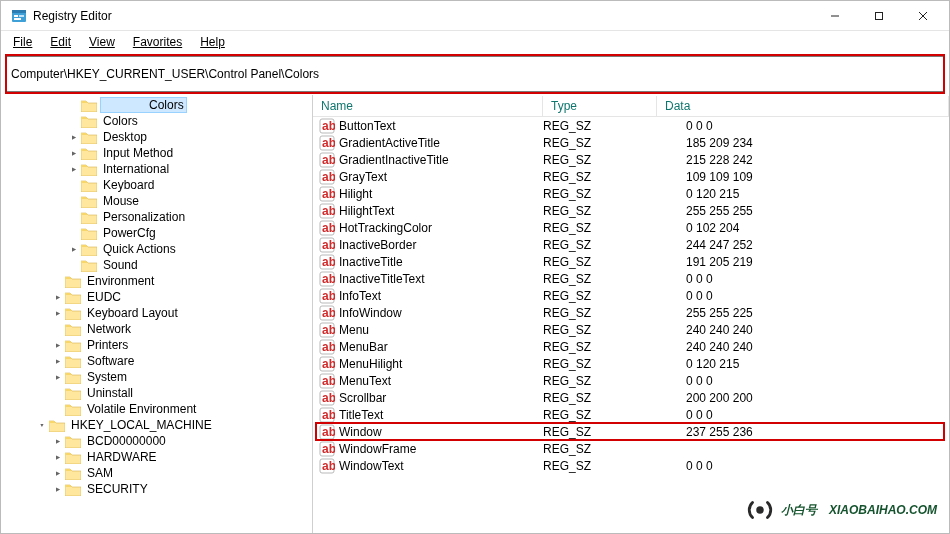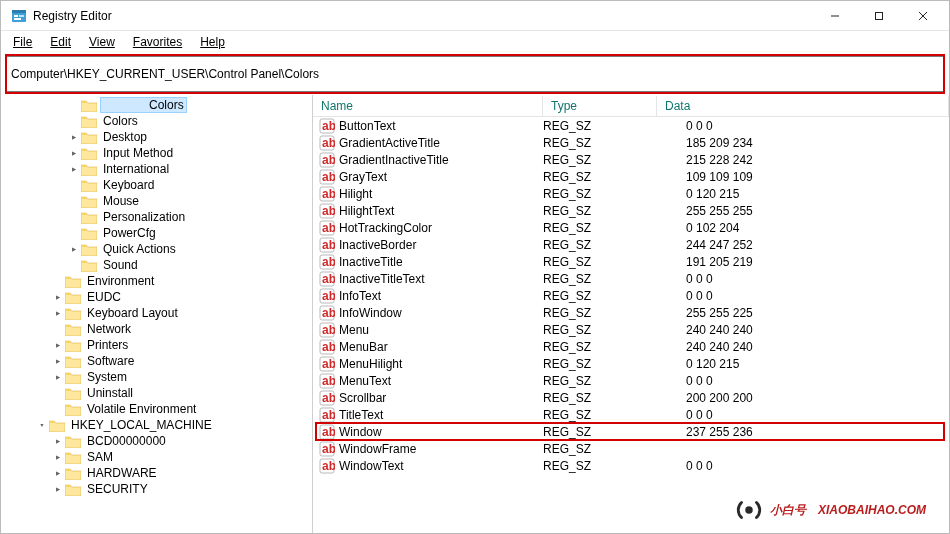--- a/index.html
+++ b/index.html
@@ -32,21 +32,21 @@
   .col-data { flex:1; }
   .list-body { flex:1; overflow:hidden; }
   .list-row { height: 17px; display:flex; align-items:center; position:relative; }
   .list-row .icon { width:16px; height:16px; margin: 0 4px 0 6px; flex-shrink:0; }
   .list-row .n { width: 204px; overflow:hidden; }
   .list-row .t { width: 114px; }
   .list-row .d { flex:1;margin-left:29px; }
   .list-row.highlight::before { content:""; position:absolute; left: 2px; right: 4px; top: -1px; bottom: -1px; border: 2px solid #d20000; pointer-events:none; }
   
   .ind { display:inline-block; }
-  .watermark { position:absolute; right:23px; bottom:8px; display:flex; align-items:center; gap:6px; font-weight:700; font-style:italic; color:#b91c1c; font-size:22px; pointer-events:none; }
+  .watermark { position:absolute; right:12px; bottom:8px; display:flex; align-items:center; gap:6px; font-weight:700; font-style:italic; color:#14532d; font-size:22px; pointer-events:none; }
   .watermark svg { width:30px; height:30px; }
 </style>
 </head>
 <body>
 
 <div class="window">
 
   <div class="titlebar">
     <span class="app-icon">
       <svg viewBox="0 0 16 16">
@@ -292,30 +292,30 @@
               </svg></span>
             <span class="lbl">BCD00000000</span>
           </div>
           <div class="tree-row">
             <span class="ind" style="width: 48px;"></span>
             <span class="twist" style="transform: scale(0.6);">▶</span>
             <span class="folder-icon"><svg viewBox="0 0 16 13">
                 <path d="M0 2 h5 l2 2 h9 v9 h-16 z" fill="#ffe79e" stroke="#d6b24a" stroke-width="0.6"></path>
                 <path d="M0 2 h5 l2 2 h-7 z" fill="#f7d66b"></path>
               </svg></span>
+            <span class="lbl">HARDWARE</span>
+          </div>
+          <div class="tree-row">
+            <span class="ind" style="width: 48px;"></span>
+            <span class="twist" style="transform: scale(0.6);">▶</span>
+            <span class="folder-icon"><svg viewBox="0 0 16 13">
+                <path d="M0 2 h5 l2 2 h9 v9 h-16 z" fill="#ffe79e" stroke="#d6b24a" stroke-width="0.6"></path>
+                <path d="M0 2 h5 l2 2 h-7 z" fill="#f7d66b"></path>
+              </svg></span>
             <span class="lbl">SAM</span>
-          </div>
-          <div class="tree-row">
-            <span class="ind" style="width: 48px;"></span>
-            <span class="twist" style="transform: scale(0.6);">▶</span>
-            <span class="folder-icon"><svg viewBox="0 0 16 13">
-                <path d="M0 2 h5 l2 2 h9 v9 h-16 z" fill="#ffe79e" stroke="#d6b24a" stroke-width="0.6"></path>
-                <path d="M0 2 h5 l2 2 h-7 z" fill="#f7d66b"></path>
-              </svg></span>
-            <span class="lbl">HARDWARE</span>
           </div>
           <div class="tree-row">
             <span class="ind" style="width: 48px;"></span>
             <span class="twist" style="transform: scale(0.6);">▶</span>
             <span class="folder-icon"><svg viewBox="0 0 16 13">
                 <path d="M0 2 h5 l2 2 h9 v9 h-16 z" fill="#ffe79e" stroke="#d6b24a" stroke-width="0.6"></path>
                 <path d="M0 2 h5 l2 2 h-7 z" fill="#f7d66b"></path>
               </svg></span>
             <span class="lbl">SECURITY</span>
           </div>

